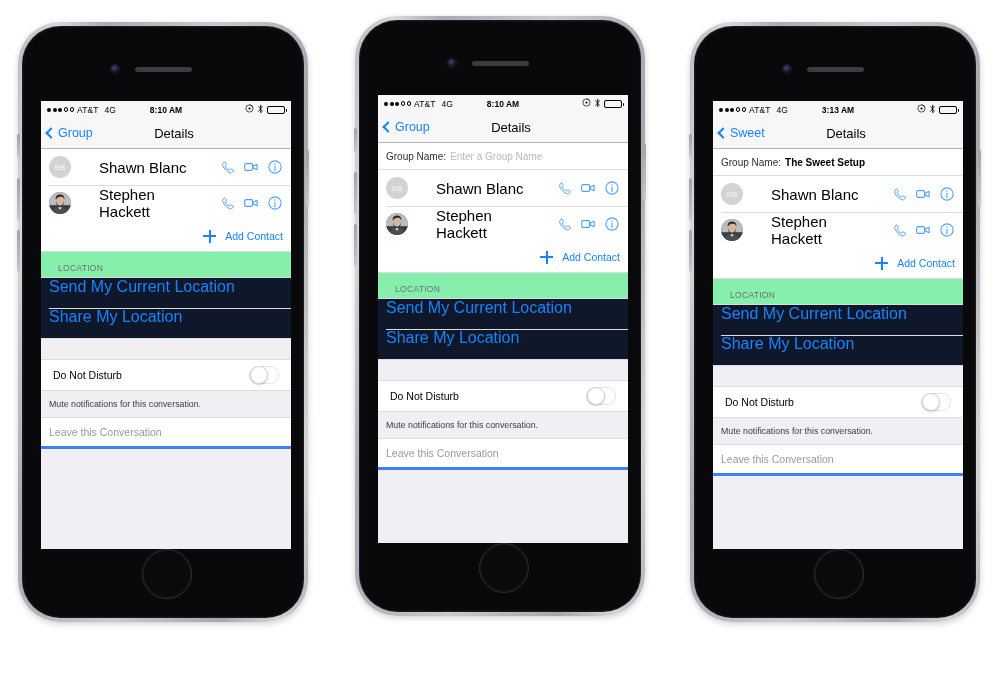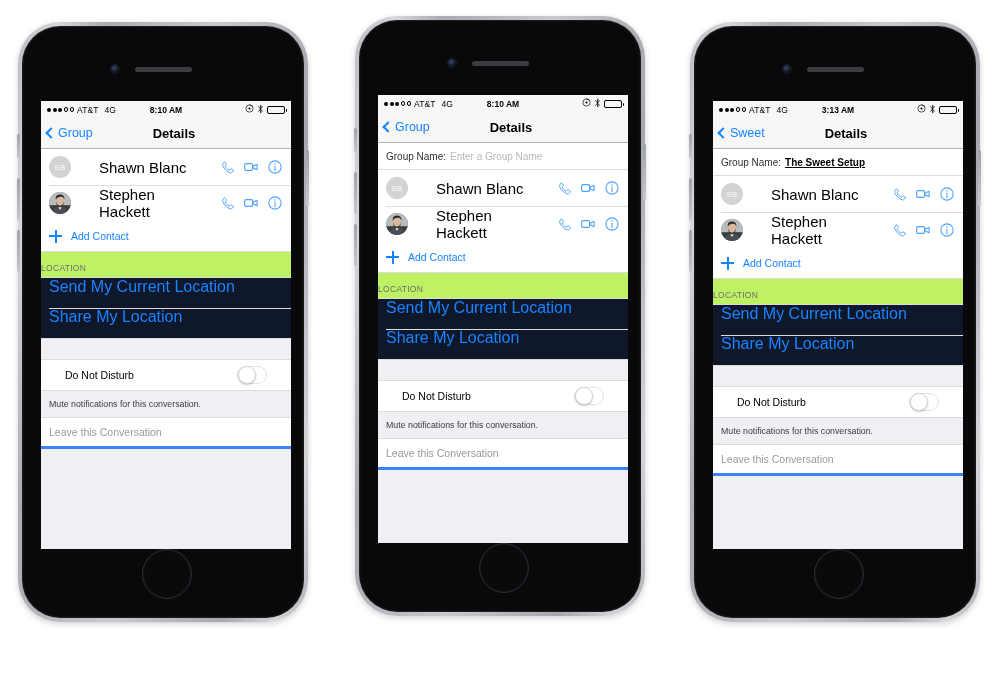--- a/index.html
+++ b/index.html
@@ -174,40 +174,40 @@
     border-left: 2px solid #1784ff;
     border-bottom: 2px solid #1784ff;
     transform: rotate(45deg);
     margin-right: 1px;
   }
   .nav-title {
     position: absolute;
     left: 16px; right: 0;
     text-align: center;
     font-size: 13px;
-    font-weight: bold;
+    font-weight: normal;
     color: #000;
     pointer-events: none;
   }
 
   
   .content { background: #efeff4; height: 401px; overflow: hidden; }
 
   .groupname-row {
     background: #fff;
     border-bottom: 1px solid #dcdcdc;
     height: 26px;
     display: flex;
     align-items: center;
     padding: 0 8px;
     font-size: 10px;
     color: #2b2b2b;
   }
   .groupname-label { color: #2f2f2f; }
-  .groupname-value { margin-left: 4px; color: #000; font-weight: bold; text-decoration: underline; }
+  .groupname-value { margin-left: 4px; color: #000; font-weight: bold; }
   .groupname-placeholder { margin-left: 4px; color: #b8b8bc; }
 
   .contact-row {
     background: #fff;
     height: 36px;
     display: flex;
     align-items: center;
     padding: 0 8px;
     position: relative;
     gap: 20px;
@@ -250,41 +250,42 @@
   .icon-btn svg { display: block; }
 
   .add-row {
     background: #fff;
     height: 30px;
     display: flex;
     align-items: center;
     padding: 0 8px;
     position: relative;
     border-bottom: 1px solid #dcdcdc;
+    justify-content: flex-end;
   }
   .plus {
     position: relative;
     width: 13px; height: 13px;
     flex: 0 0 auto;
   }
   .plus::before, .plus::after {
     content: "";
     position: absolute;
     background: #1784ff;
   }
   .plus::before { left: 0; top: 5.5px; width: 13px; height: 2px; }
   .plus::after { top: 0; left: 5.5px; height: 13px; width: 2px; }
   .add-label { margin-left: 9px; color: #1784ff; font-size: 10.5px; }
 
   .section-header {
-    background: #bef264;
+    background: #86efac;
     height: 26px;
     display: flex;
     align-items: flex-end;
-    padding: 0 0 4px;
+    padding: 0 17px 4px;
     font-size: 8.5px;
     color: #6d6d72;
     letter-spacing: 0.3px;
     border-bottom: 1px solid #dcdcdc;
     box-sizing: border-box;
   }
 
   .link-row {
     background: #0f172a;
     height: 30px;
@@ -308,21 +309,21 @@
     border-top: 1px solid #dcdcdc;
     border-bottom: 1px solid #dcdcdc;
     box-sizing: border-box;
   }
 
   .toggle-row {
     background: #fff;
     height: 30px;
     display: flex;
     align-items: center;
-    padding: 0 24px;
+    padding: 0 12px;
     font-size: 10.5px;
     color: #000;
   }
   .switch {
     margin-left: auto;
     width: 30px; height: 18px;
     border-radius: 9px;
     background: #fff;
     border: 1px solid #e3e3e3;
     position: relative;

